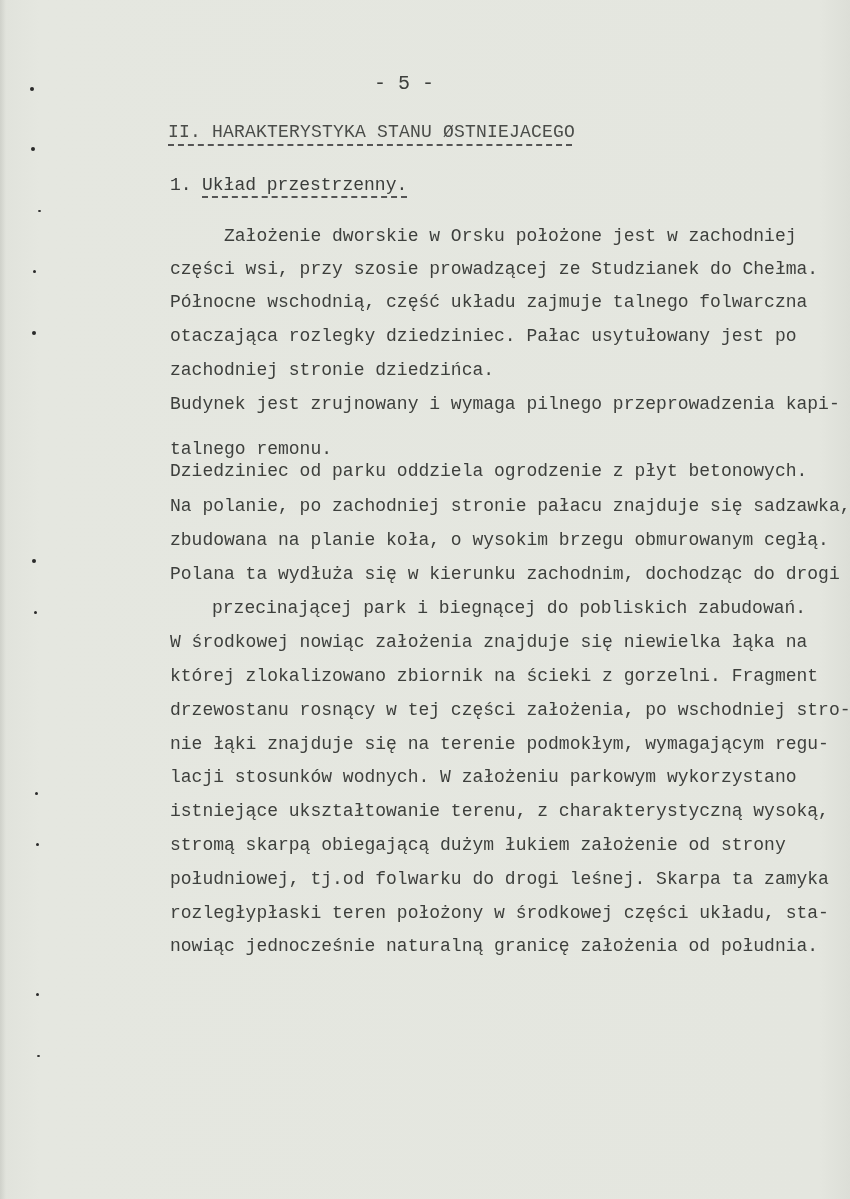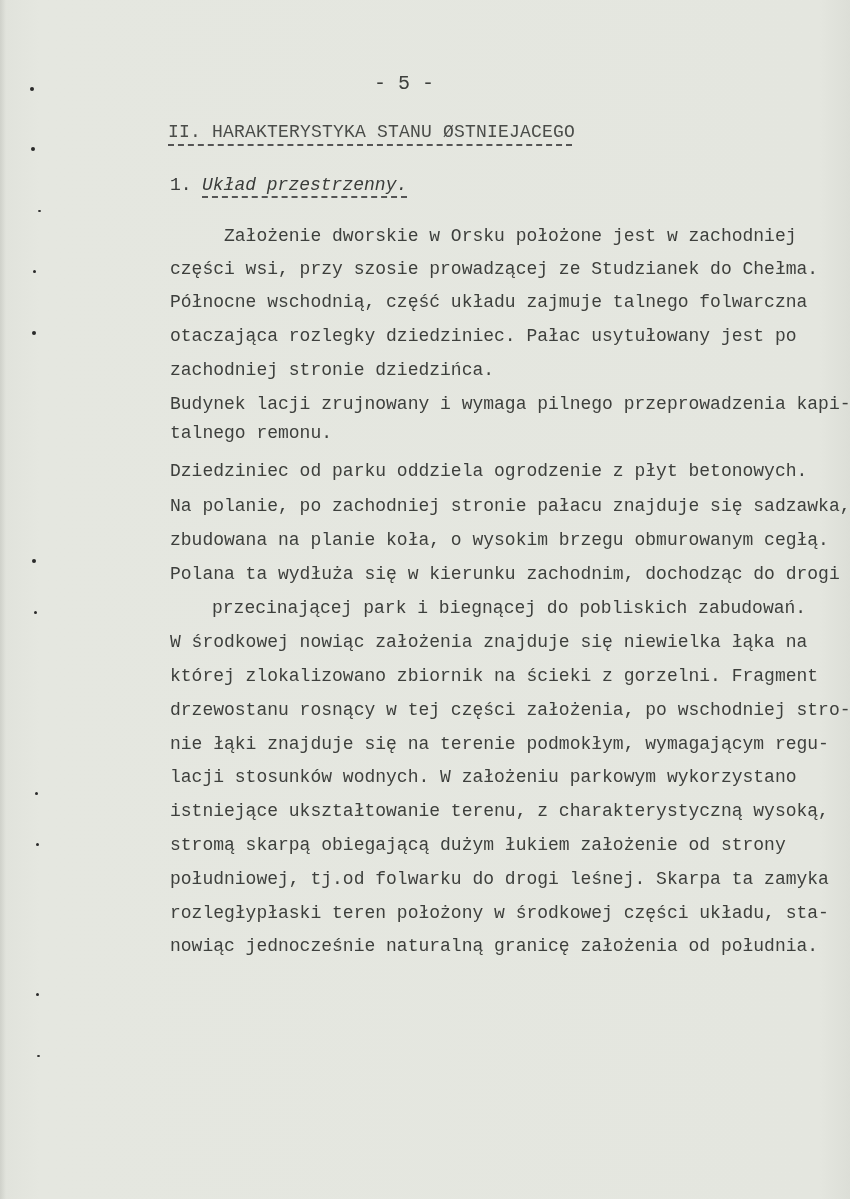--- a/index.html
+++ b/index.html
@@ -74,21 +74,20 @@
     }
     .subheading-text {
       position: absolute;
       left: 202px;
       top: 174px;
       font-size: 18px;
       line-height: 22px;
       white-space: pre;
       border-bottom: 2px dashed #555;
       padding-bottom: 0px;
-      font-style: italic;
     }
   </style>
 </head>
 <body>
 
 <div class="paper">
 
   <div class="margin-dot" style="left:30px;top:87px;"></div>
   <div class="margin-dot" style="left:31px;top:147px;"></div>
   <div class="margin-dot" style="left:38px;top:210px;width:3px;height:2px;"></div>
@@ -107,22 +106,22 @@
   <div class="heading-underline"></div>
 
   <div class="subheading-num">1.</div>
   <div class="subheading-text">Układ przestrzenny.</div>
 
   <div class="line" style="top:225px;">     Założenie dworskie w Orsku położone jest w zachodniej</div>
   <div class="line" style="top:258px;">części wsi, przy szosie prowadzącej ze Studzianek do Chełma.</div>
   <div class="line" style="top:291px;">Północne wschodnią, część układu zajmuje talnego folwarczna</div>
   <div class="line" style="top:325px;">otaczająca rozlegky dziedziniec. Pałac usytułowany jest po</div>
   <div class="line" style="top:359px;">zachodniej stronie dziedzińca.</div>
-  <div class="line" style="top:393px;">Budynek lacji zrujnowany i wymaga pilnego przeprowadzenia kapi-</div>
-  <div class="line" style="top:422px;">talnego remonu.</div>
+  <div class="line" style="top:393px;">Budynek jest zrujnowany i wymaga pilnego przeprowadzenia kapi-</div>
+  <div class="line" style="top:438px;">talnego remonu.</div>
   <div class="line" style="top:460px;">Dziedziniec od parku oddziela ogrodzenie z płyt betonowych.</div>
   <div class="line" style="top:495px;">Na polanie, po zachodniej stronie pałacu znajduje się sadzawka,</div>
   <div class="line" style="top:529px;">zbudowana na planie koła, o wysokim brzegu obmurowanym cegłą.</div>
   <div class="line" style="top:563px;">Polana ta wydłuża się w kierunku zachodnim, dochodząc do drogi</div>
   <div class="line" style="top:597px;margin-left:42px;">przecinającej park i biegnącej do pobliskich zabudowań.</div>
   <div class="line" style="top:631px;">W środkowej nowiąc założenia znajduje się niewielka łąka na</div>
   <div class="line" style="top:665px;">której zlokalizowano zbiornik na ścieki z gorzelni. Fragment</div>
   <div class="line" style="top:699px;">drzewostanu rosnący w tej części założenia, po wschodniej stro-</div>
   <div class="line" style="top:733px;">nie łąki znajduje się na terenie podmokłym, wymagającym regu-</div>
   <div class="line" style="top:766px;">lacji stosunków wodnych. W założeniu parkowym wykorzystano</div>

